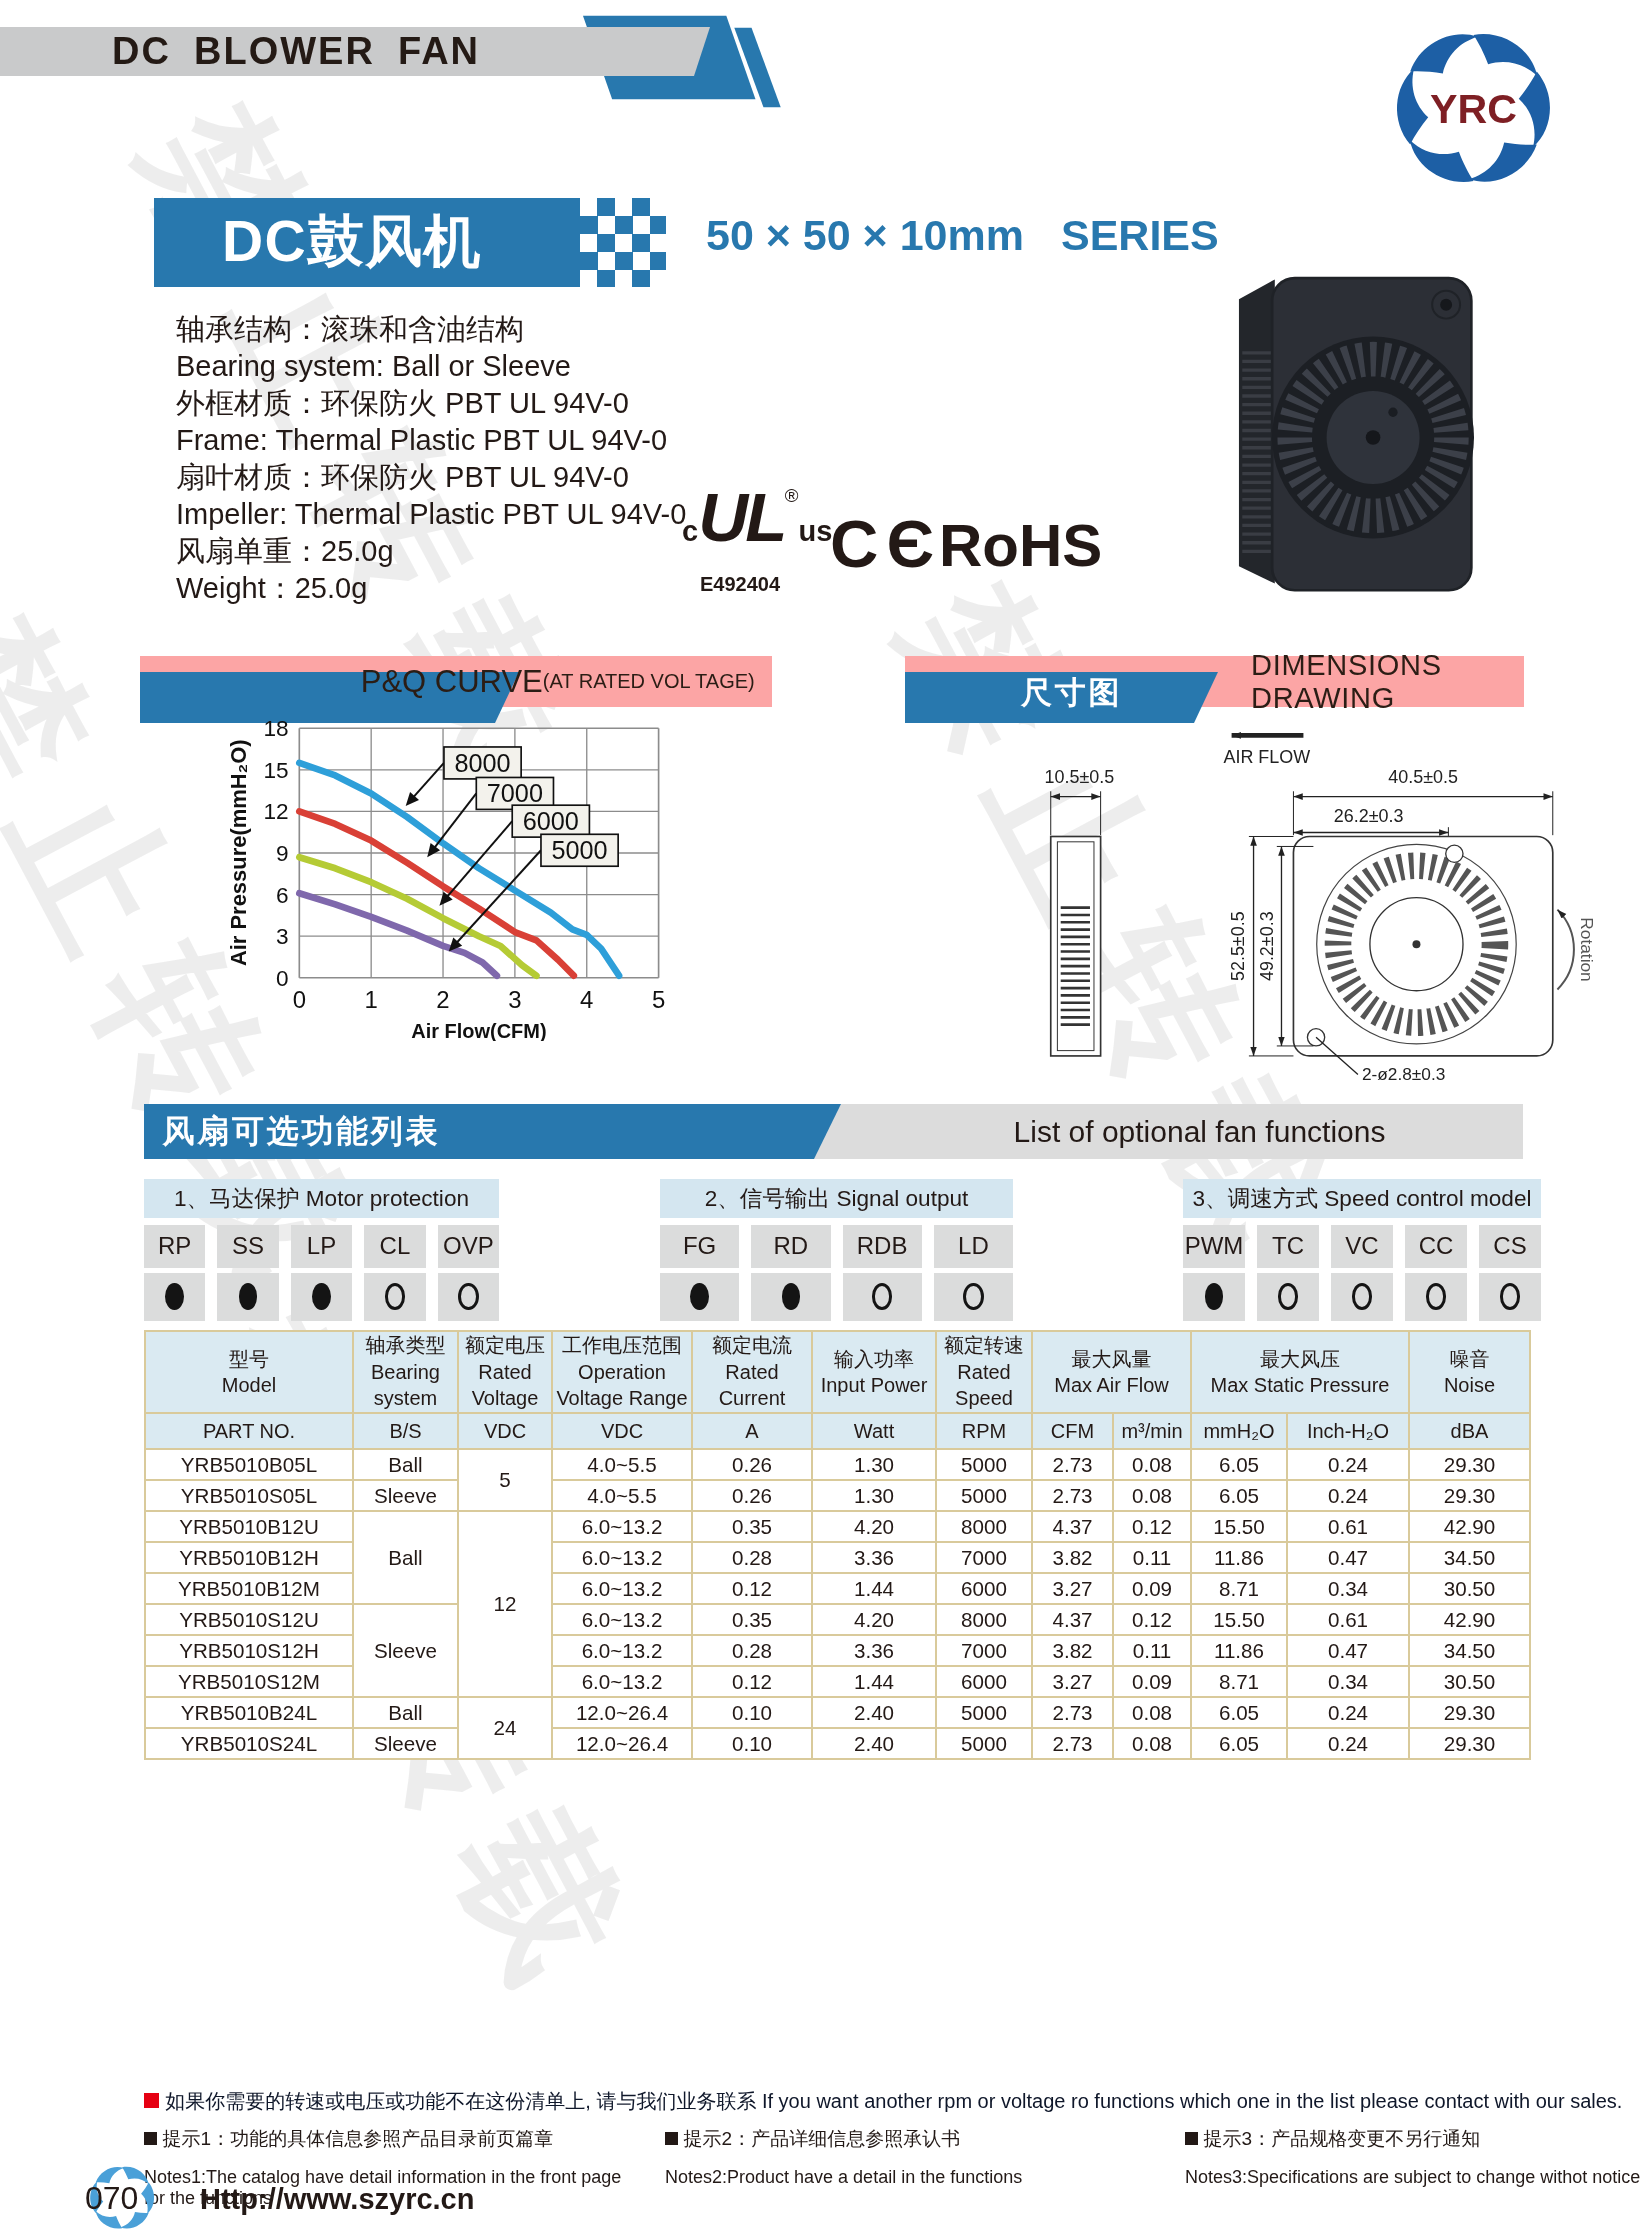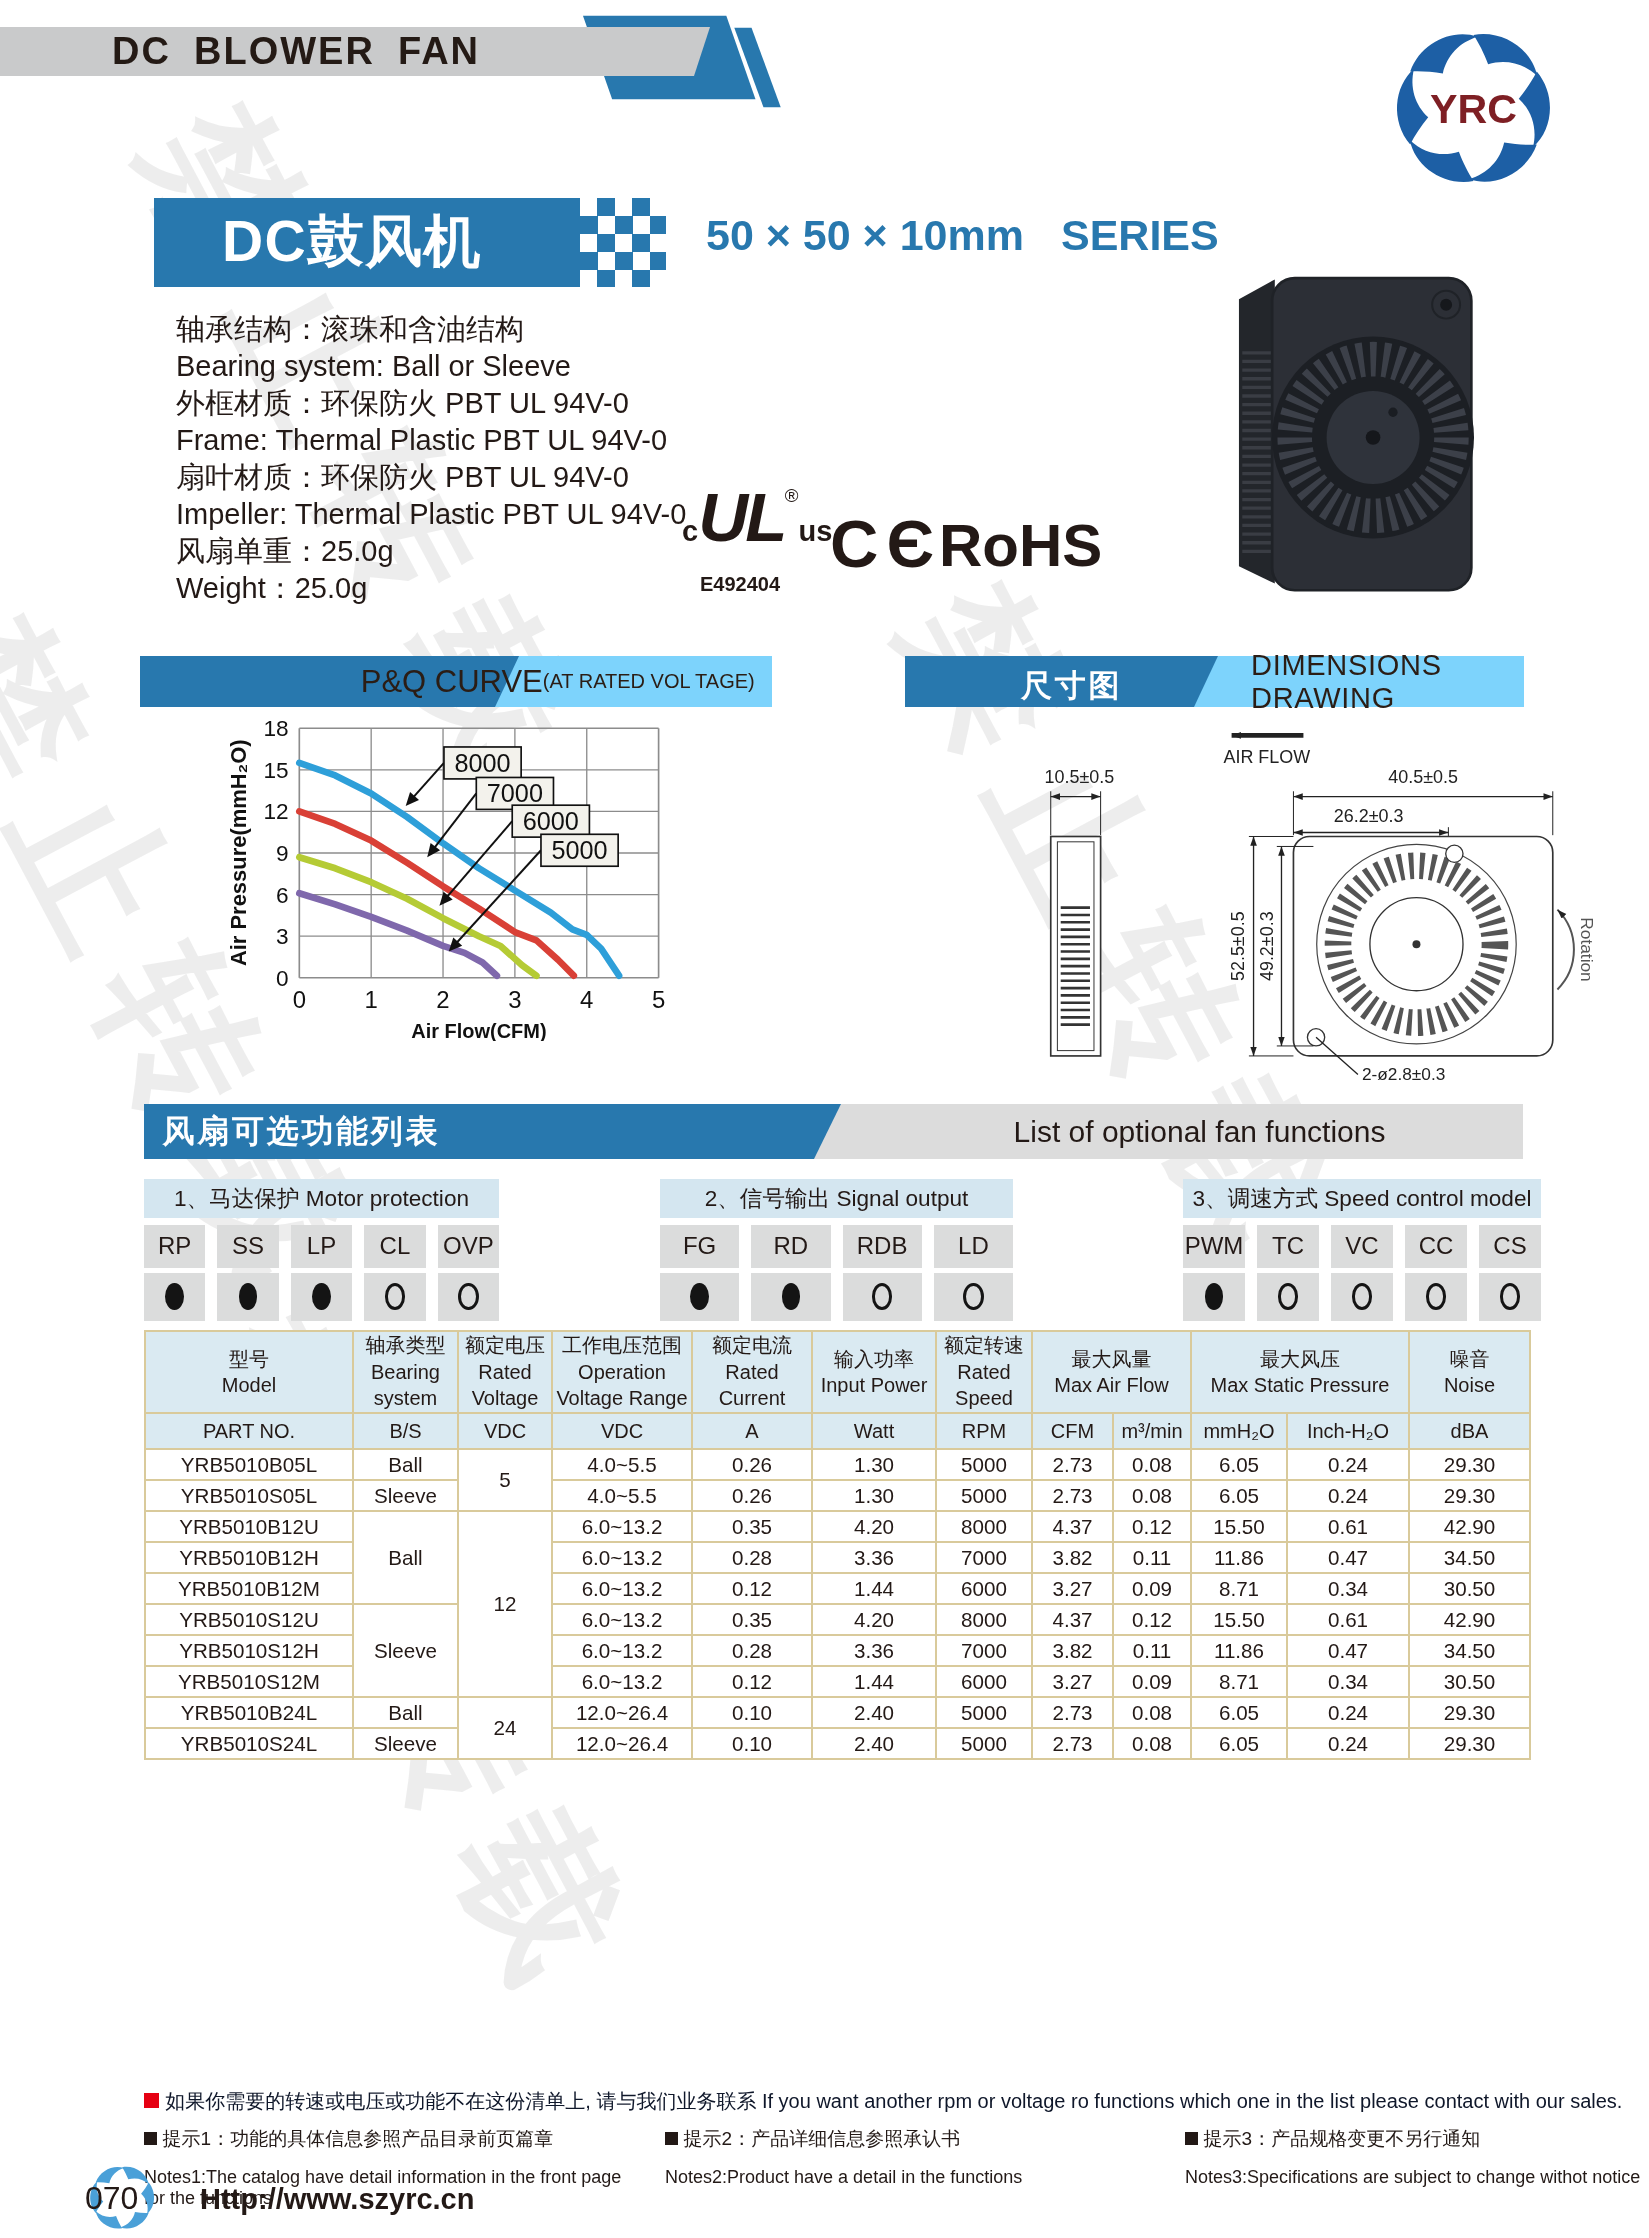--- a/index.html
+++ b/index.html
@@ -40,24 +40,24 @@
   .ul-mark .ul{font-size:69px;font-weight:bold;font-style:italic;line-height:.85;letter-spacing:-2.7px;}
   .ul-mark .reg{font-size:18.6px;align-self:flex-start;margin-top:-4px;}
   .ul-mark .us{font-size:29px;font-weight:bold;}
   .ul-file{position:absolute;left:700px;top:573px;font-size:20px;font-weight:bold;z-index:2;}
   .ce-mark{position:absolute;left:830px;top:505px;font-size:67px;font-weight:bold;letter-spacing:8px;z-index:2;}
   .rohs-mark{position:absolute;left:939px;top:511px;font-size:60px;font-weight:bold;z-index:2;}
 
   .fan-photo{position:absolute;left:1227px;top:271px;z-index:2;}
 
   
-  .secbar{position:absolute;height:51px;background:#7dd3fc;z-index:2;}
-  .secbar .blue{position:absolute;left:0;top:0;height:100%;background:#2878ae;
+  .secbar{position:absolute;height:51px;background:#fca5a5;z-index:2;}
+  .secbar .blue{position:absolute;left:0;top:16px;height:100%;background:#2878ae;
                 clip-path:polygon(0 0,100% 0,calc(100% - 24px) 100%,0 100%);
-                display:flex;align-items:flex-end;}
+                display:flex;align-items:flex-start;}
   .pq-bar{left:140px;top:656px;width:632px;}
   .pq-bar .blue{width:379px;}
   .pq-bar .label{position:absolute;right:17.3px;top:0;height:100%;display:flex;align-items:center;color:#2b1d15;}
   .pq-bar .big{font-size:31px;}
   .pq-bar .small{font-size:20px;}
   .dim-bar{left:905px;top:656px;width:619px;}
   .dim-bar .blue{width:313px;}
   .dim-bar .cn{margin-left:116px;color:#fff;font-size:31px;font-weight:bold;letter-spacing:2.7px;}
   .dim-bar .en{position:absolute;left:346px;right:0;top:0;height:100%;display:flex;align-items:center;
                justify-content:center;font-size:29px;color:#2b1d15;letter-spacing:0.7px;}

